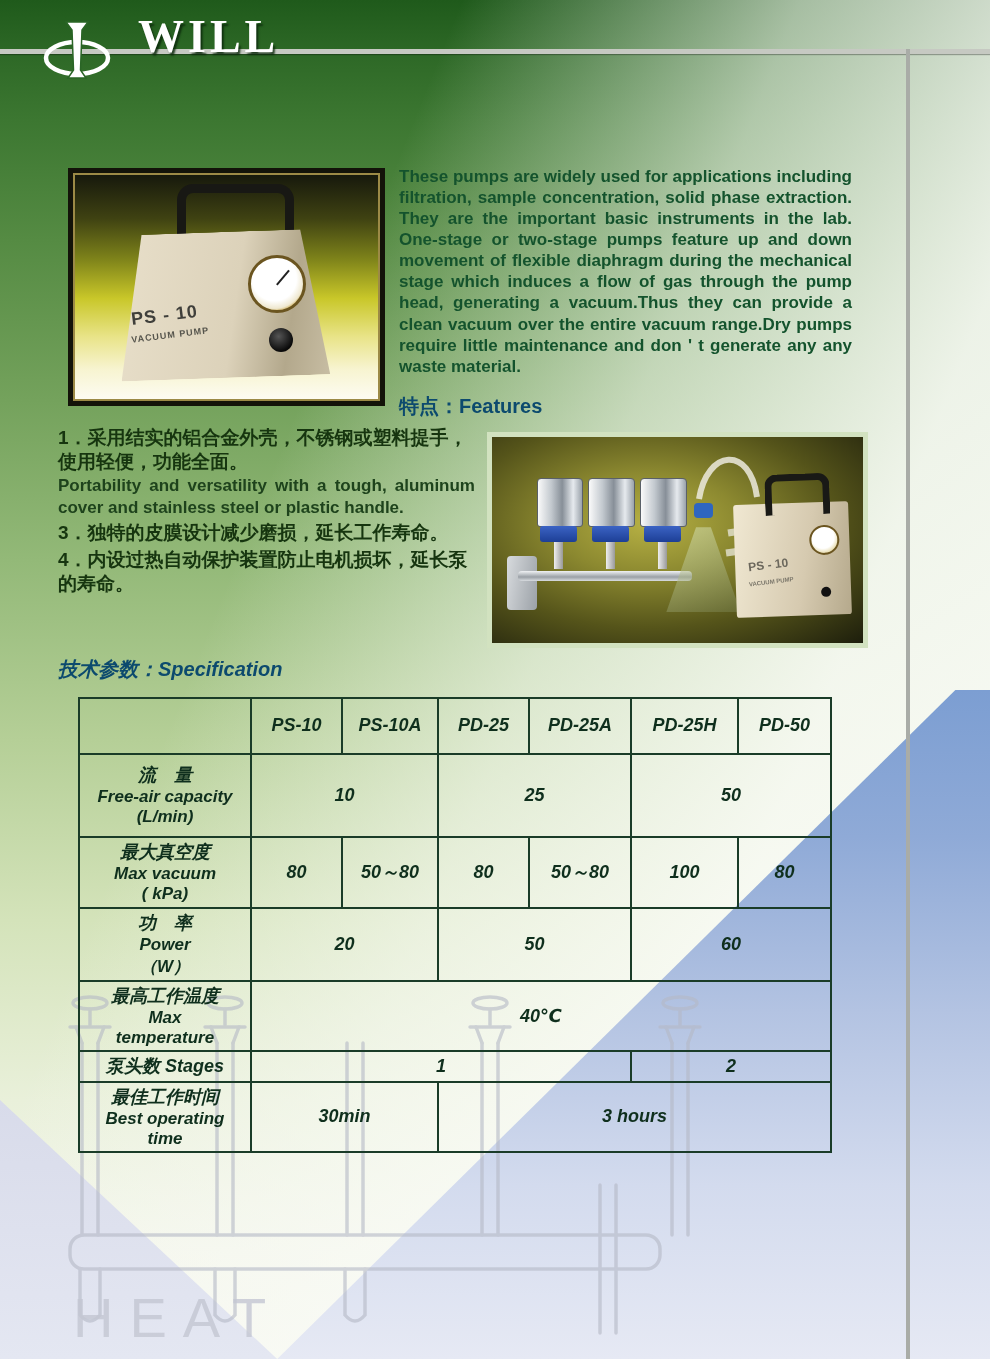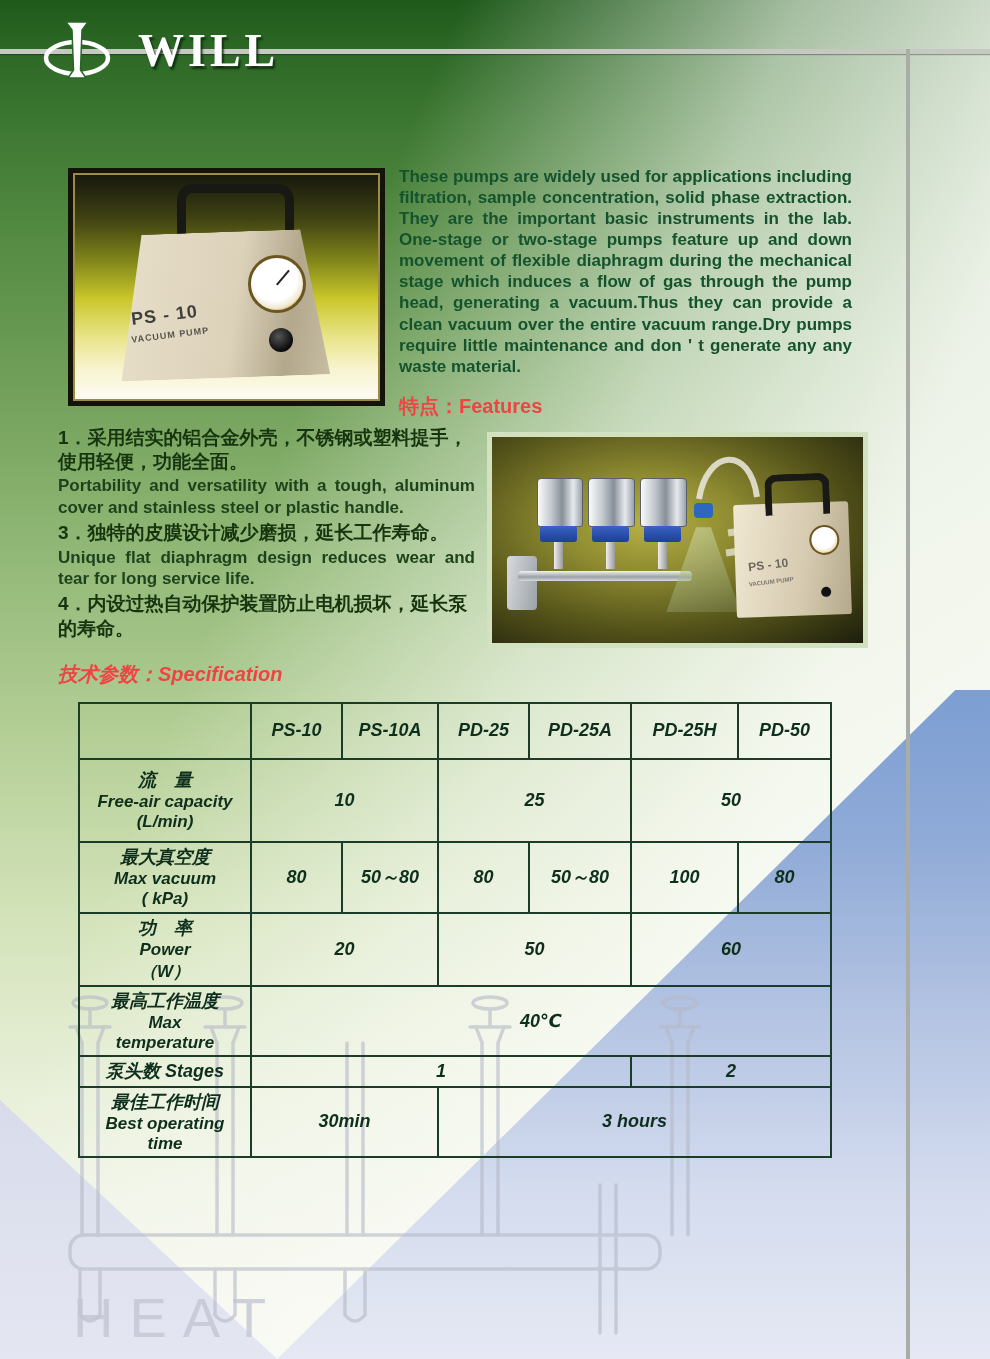--- a/index.html
+++ b/index.html
@@ -26,21 +26,21 @@
     clip-path:polygon(0 0, 28% 100%, 0 100%);
   }
   .hline { position:absolute; left:0; top:49px; width:990px; height:5px; background:#c6c9c2; box-shadow:0 1px 1px rgba(0,0,0,0.3); z-index:2; }
   .vline { position:absolute; left:906px; top:49px; width:4px; height:1310px; background:#a9aca7; z-index:2; }
   .watermark { position:absolute; left:15px; top:985px; z-index:1; }
 
   
   .logo { position:absolute; left:40px; top:8px; width:260px; height:84px; z-index:4; }
   .logo-mark { position:absolute; left:0; top:4px; }
   .logo-text {
-    position:absolute; left:98px; top:16px;
+    position:absolute; left:98px; top:2px;
     font-family:"Liberation Serif","DejaVu Serif",serif; font-weight:bold;
     font-size:46px; color:#ffffff; letter-spacing:4px;
     text-shadow:2px 3px 2px rgba(10,40,10,0.85);
   }
 
   
   .content { position:relative; z-index:3; padding-top:150px; }
   .intro { margin:0 122px 0 58px; }
   .photo1 {
     float:left; width:307px; height:228px; margin:2px 14px 6px 10px; position:relative;
@@ -57,21 +57,21 @@
   .p1-needle { left:48%; top:16%; width:2px; height:36%; background:#222; transform-origin:bottom center; transform:rotate(40deg); }
   .p1-knob { left:64%; top:68%; width:24px; height:24px; border-radius:50%;
     background:radial-gradient(circle at 40% 35%, #555, #0a0a0a 70%); }
   .p1-model { left:19%; top:58%; color:#3f3f3b; font-weight:bold; font-size:18px; transform:rotate(-7deg); letter-spacing:1px; }
   .p1-type  { left:19%; top:69%; color:#55544c; font-weight:bold; font-size:9px; transform:rotate(-7deg); letter-spacing:1px; }
 
   .intro-zh { font-size:19px; line-height:1.3; font-weight:bold; color:#16350f; text-align:justify; text-indent:2.1em; margin:0 0 3px 0; }
   .intro-en { font-size:17px; line-height:1.24; font-weight:bold; color:#14532d; text-align:justify; margin:16px; }
 
   .features { margin:14px 122px 0 58px; }
-  .section-heading { font-size:20px; font-weight:bold; color:#ef4444; margin:0 0 6px 0; }
+  .section-heading { font-size:20px; font-weight:bold; color:#0c4a6e; margin:0 0 6px 0; }
   .photo2 {
     float:right; width:371px; height:206px; margin:6px 0 8px 12px; position:relative;
     border:5px solid #d2e2c0;
     background:radial-gradient(ellipse at 42% 42%, #b7b144 0%, #8c8930 30%, #55541a 62%, #1d1e0c 100%);
   }
   .m-bar { left:7%; bottom:30%; width:47%; height:5%; background:linear-gradient(to bottom,#f0f2f4,#9aa0a6 60%,#d8dce0); border-radius:4px; }
   .m-support { left:4%; bottom:16%; width:8%; height:26%; background:linear-gradient(100deg,#d8dbde,#9ba1a7); border-radius:4px; }
   .funnel { bottom:36%; width:12%; height:44%; }
   .fu1 { left:12%; } .fu2 { left:26%; } .fu3 { left:40%; }
   .cup { top:0; left:0; width:100%; height:52%; border:1px solid #5a6068; border-radius:4px 4px 3px 3px;
@@ -229,21 +229,20 @@
           <div class="pump2-type">VACUUM PUMP</div>
         </div>
       </div>
 
       <div class="feature-item">
         <div class="f-zh">1．采用结实的铝合金外壳，不锈钢或塑料提手，使用轻便，功能全面。</div>
         <div class="f-en">Portability and versatility with a tough, aluminum cover and stainless steel or plastic handle.</div>
       </div>
       <div class="feature-item">
         <div class="f-zh">3．独特的皮膜设计减少磨损，延长工作寿命。</div>
-        <div class="f-en">Unique flat diaphragm  design reduces wear and tear for long service life.</div>
       </div>
       <div class="feature-item">
         <div class="f-zh">4．内设过热自动保护装置防止电机损坏，延长泵的寿命。</div>
       </div>
     </div>
 
     <div class="spec">
       <div class="section-heading">技术参数：Specification</div>
       <table class="spec-table">
         <colgroup>

